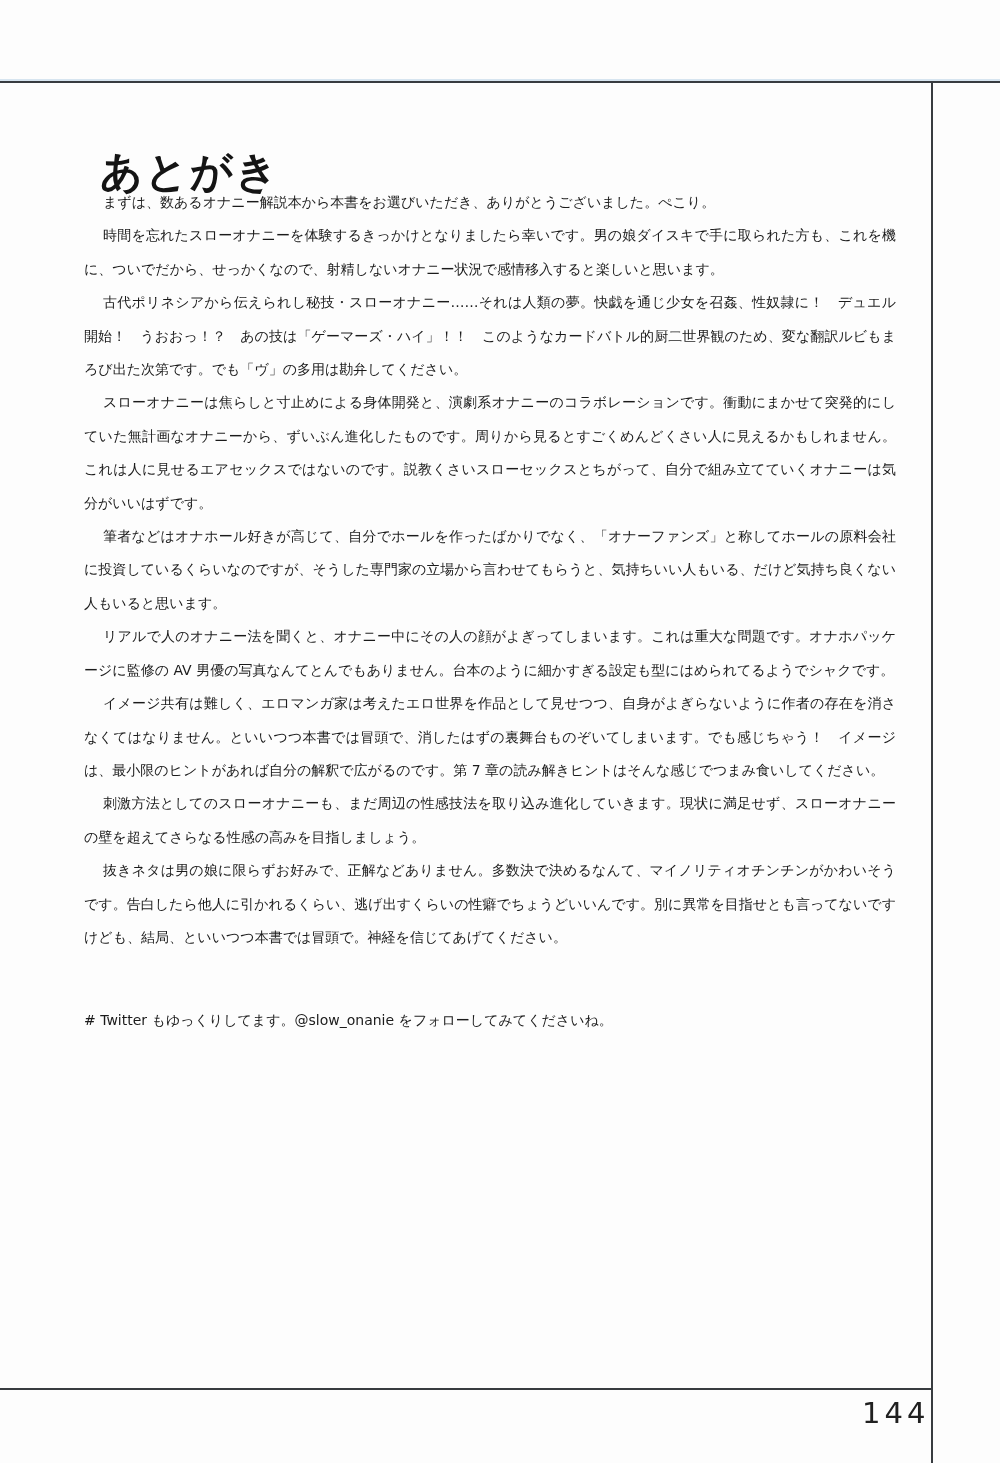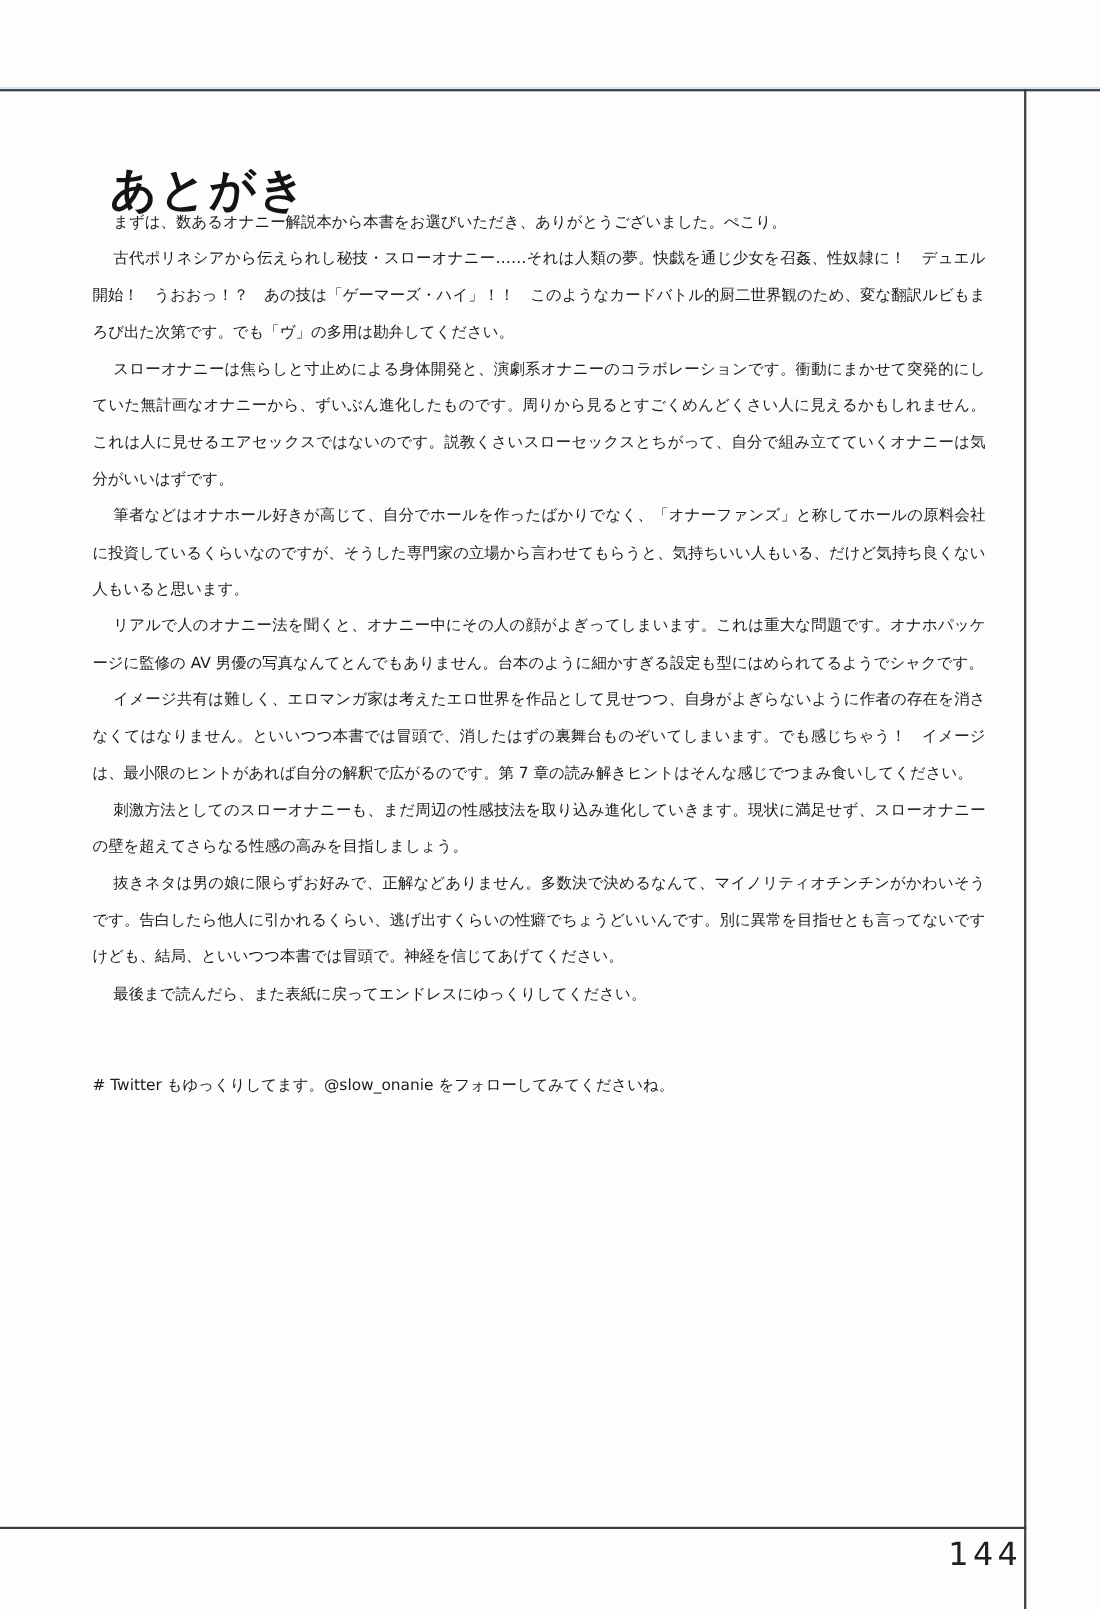--- a/index.html
+++ b/index.html
@@ -72,25 +72,25 @@
 <body>
 
 <div class="rule rule-top"></div>
 <div class="rule rule-vertical"></div>
 <div class="rule rule-bottom"></div>
 
 <h1 class="page-title">あとがき</h1>
 
 <div class="page-text">
   <p>まずは、数あるオナニー解説本から本書をお選びいただき、ありがとうございました。ぺこり。</p>
+  <p>時間を忘れたスローオナニーを体験するきっかけとなりましたら幸いです。男の娘ダイスキで手に取られた方も、これを機に、ついでだから、せっかくなので、射精しないオナニー状況で感情移入すると楽しいと思います。</p>
   <p>古代ポリネシアから伝えられし秘技・スローオナニー……それは人類の夢。快戯を通じ少女を召姦、性奴隷に！　デュエル開始！　うおおっ！？　あの技は「ゲーマーズ・ハイ」！！　このようなカードバトル的厨二世界観のため、変な翻訳ルビもまろび出た次第です。でも「ヴ」の多用は勘弁してください。</p>
   <p>スローオナニーは焦らしと寸止めによる身体開発と、演劇系オナニーのコラボレーションです。衝動にまかせて突発的にしていた無計画なオナニーから、ずいぶん進化したものです。周りから見るとすごくめんどくさい人に見えるかもしれません。これは人に見せるエアセックスではないのです。説教くさいスローセックスとちがって、自分で組み立てていくオナニーは気分がいいはずです。</p>
   <p>筆者などはオナホール好きが高じて、自分でホールを作ったばかりでなく、「オナーファンズ」と称してホールの原料会社に投資しているくらいなのですが、そうした専門家の立場から言わせてもらうと、気持ちいい人もいる、だけど気持ち良くない人もいると思います。</p>
   <p>リアルで人のオナニー法を聞くと、オナニー中にその人の顔がよぎってしまいます。これは重大な問題です。オナホパッケージに監修の AV 男優の写真なんてとんでもありません。台本のように細かすぎる設定も型にはめられてるようでシャクです。</p>
   <p>イメージ共有は難しく、エロマンガ家は考えたエロ世界を作品として見せつつ、自身がよぎらないように作者の存在を消さなくてはなりません。といいつつ本書では冒頭で、消したはずの裏舞台ものぞいてしまいます。でも感じちゃう！　イメージは、最小限のヒントがあれば自分の解釈で広がるのです。第 7 章の読み解きヒントはそんな感じでつまみ食いしてください。</p>
   <p>刺激方法としてのスローオナニーも、まだ周辺の性感技法を取り込み進化していきます。現状に満足せず、スローオナニーの壁を超えてさらなる性感の高みを目指しましょう。</p>
   <p>抜きネタは男の娘に限らずお好みで、正解などありません。多数決で決めるなんて、マイノリティオチンチンがかわいそうです。告白したら他人に引かれるくらい、逃げ出すくらいの性癖でちょうどいいんです。別に異常を目指せとも言ってないですけども、結局、といいつつ本書では冒頭で。神経を信じてあげてください。</p>
-  <p>最後まで読んだら、また表紙に戻ってエンドレスにゆっくりしてください。</p>
   <p class="twitter-line"># Twitter もゆっくりしてます。@slow_onanie をフォローしてみてくださいね。</p>
 
 </div>
 
 <div class="page-number">144</div>
 
 </body></html>

